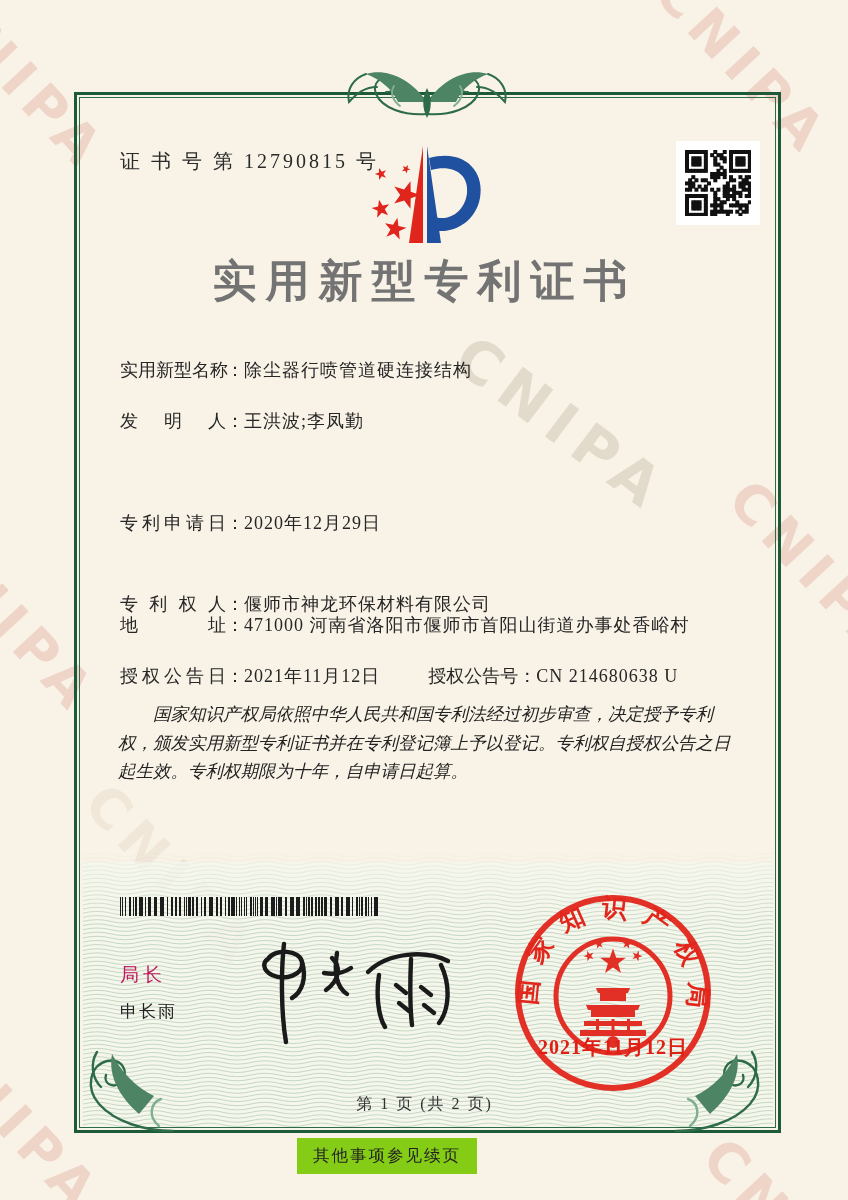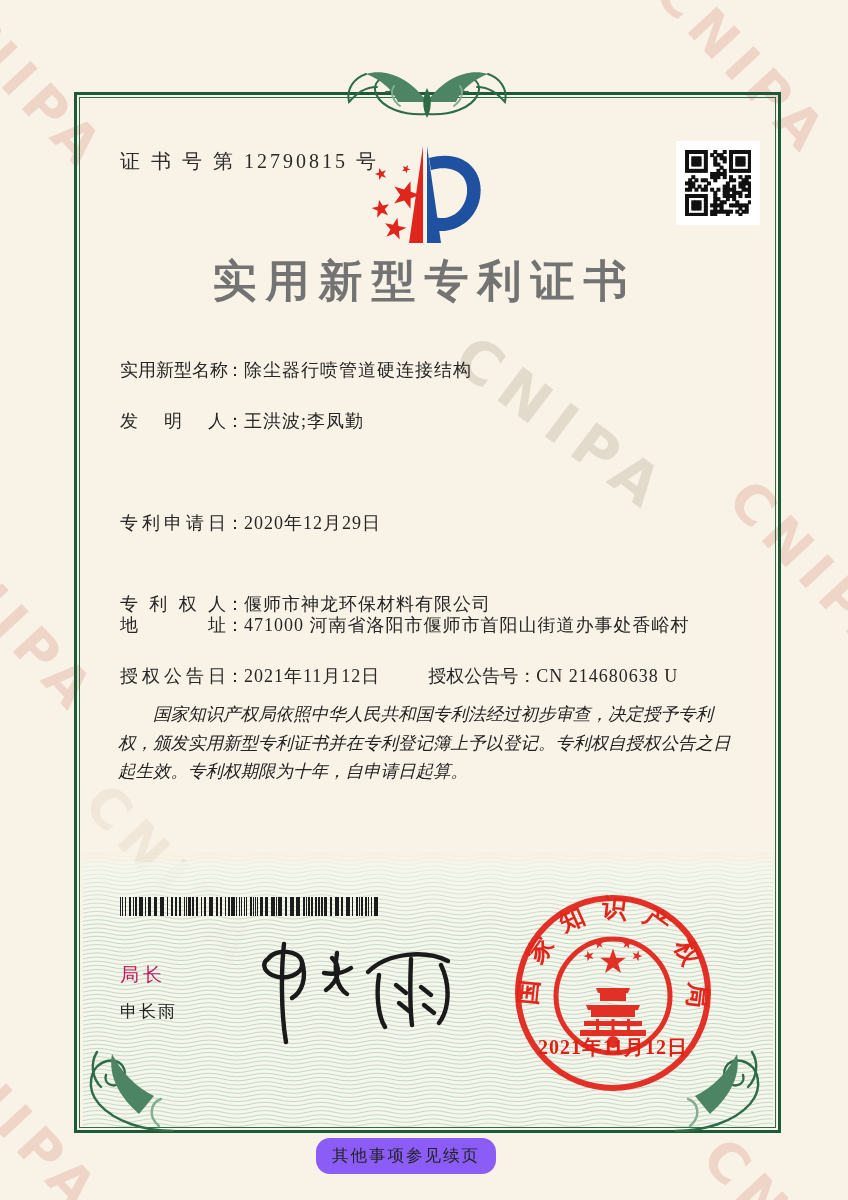--- a/index.html
+++ b/index.html
@@ -47,22 +47,22 @@
   .director{position:absolute;left:120px;top:962px;font-size:19px;color:#be185d;letter-spacing:4px;}
   .director2{position:absolute;left:120px;top:1000px;font-size:17px;color:#222;letter-spacing:2px;}
   .sig{position:absolute;left:248px;top:928px;}
 
   .seal{position:absolute;left:512px;top:892px;}
   .sealdate{position:absolute;left:518px;top:1034px;width:190px;text-align:center;font-size:20px;
             font-weight:bold;color:#e01f14;letter-spacing:1px;}
 
   .pagefoot{position:absolute;left:74px;top:1094px;width:701px;text-align:center;font-size:16px;
             color:#333;letter-spacing:2px;}
-  .contnote{position:absolute;left:316px;top:1138px;background:#8b5cf6;padding:7px 16px;
-            font-size:16.5px;color:#222;letter-spacing:2px;border-radius:14px;}
+  .contnote{position:absolute;left:297px;top:1138px;background:#84cc16;padding:7px 16px;
+            font-size:16.5px;color:#222;letter-spacing:2px;}
 
   .ornament-top{position:absolute;left:332px;top:56px;}
   .orn-bl{position:absolute;left:77px;top:1034px;}
   .orn-br{position:absolute;left:672px;top:1034px;transform:scaleX(-1);}
 </style>
 </head>
 <body>
 
 <div class="page">
 
@@ -566,15 +566,16 @@
       <rect x="72" y="129" width="58" height="5"></rect>
       <rect x="68" y="138" width="66" height="6"></rect>
       <rect x="84" y="127" width="3" height="11"></rect>
         <rect x="99.5" y="127" width="3" height="11"></rect>
         <rect x="115" y="127" width="3" height="11"></rect>
       <circle cx="101" cy="150" r="6"></circle>
     </g>
   </svg>
   <div class="sealdate">2021年11月12日</div>
 
+  <div class="pagefoot">第 1 页 (共 2 页)</div>
   <div class="contnote">其他事项参见续页</div>
 
 </div>
 
 </body></html>

